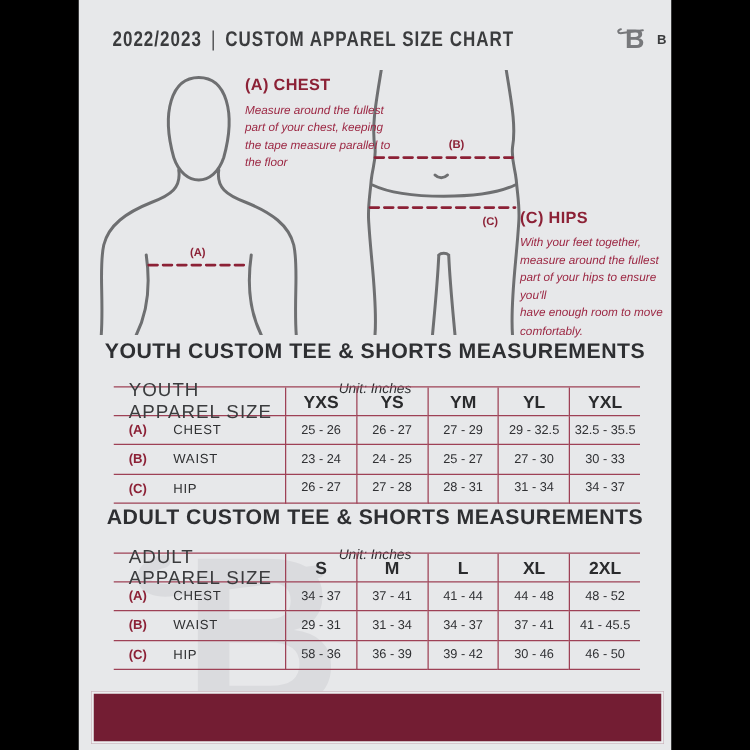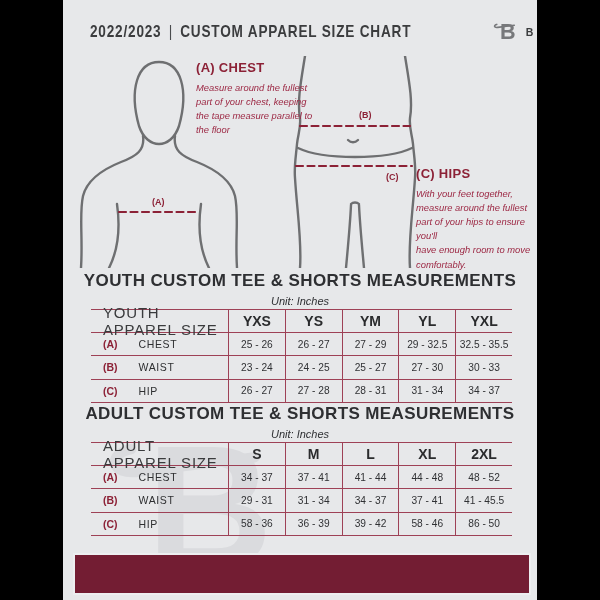--- a/index.html
+++ b/index.html
@@ -29,21 +29,21 @@
   .fig path{fill:none;stroke:#6e6f71;stroke-width:2.4;stroke-linecap:round;}
   .fig path.dash{stroke:#8c2136;stroke-width:2.2;stroke-dasharray:7 4.5;}
   .fig text{fill:#8c2136;font-weight:bold;font-size:9px;font-family:"Liberation Sans",sans-serif;}
   
   .guide{position:absolute;}
   .guide h3{margin:0 0 6px 0;font-size:13px;letter-spacing:.3px;color:#8c2136;}
   .guide p{margin:0;font-size:9.4px;font-style:italic;line-height:1.5;color:#9c2743;white-space:pre-line;}
   
   .section-title{position:absolute;left:0;width:474px;text-align:center;}
   .section-title .t{font-size:17px;font-weight:bold;letter-spacing:.4px;color:#2e2f32;}
-  .section-title .u{font-size:11px;font-style:italic;color:#2e2f32;margin-top:4px;}
+  .section-title .u{font-size:11px;font-style:italic;color:#2e2f32;margin-top:14px;}
   
   .size-table{
     position:absolute;left:28px;width:421px;
     display:grid;grid-template-columns:137px repeat(5,1fr);
     border-top:1.5px solid #9e4156;
     background:transparent;
   }
   .size-table .cell{
     height:22.2px;display:flex;align-items:center;justify-content:center;
     border-bottom:1.5px solid #9e4156;
@@ -197,20 +197,20 @@
         <div class="cell vline">34 - 37</div>
         <div class="cell vline">37 - 41</div>
         <div class="cell vline">41 - 45.5</div>
         <div class="cell rowhead">
           <span class="prefix">(C)</span>
           <span class="rlabel">HIP</span>
         </div>
         <div class="cell vline">58 - 36</div>
         <div class="cell vline">36 - 39</div>
         <div class="cell vline">39 - 42</div>
-        <div class="cell vline">58 - 46</div>
-        <div class="cell vline">86 - 50</div>
+        <div class="cell vline">30 - 46</div>
+        <div class="cell vline">46 - 50</div>
       </div>
 
     <div class="footer-bar"></div>
 
   </div>
 </div>
 
 </body></html>

